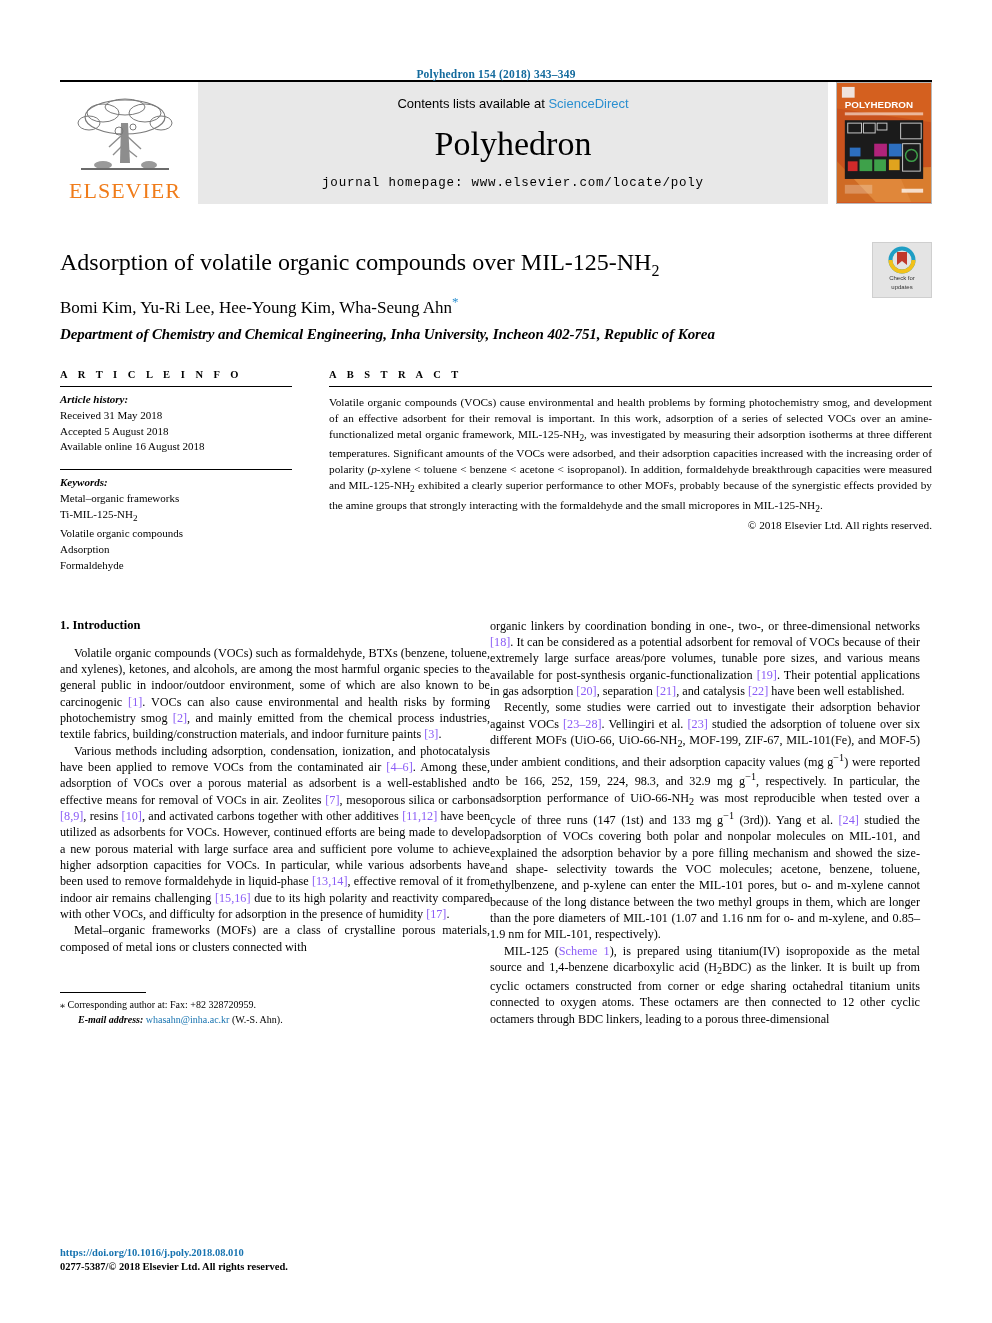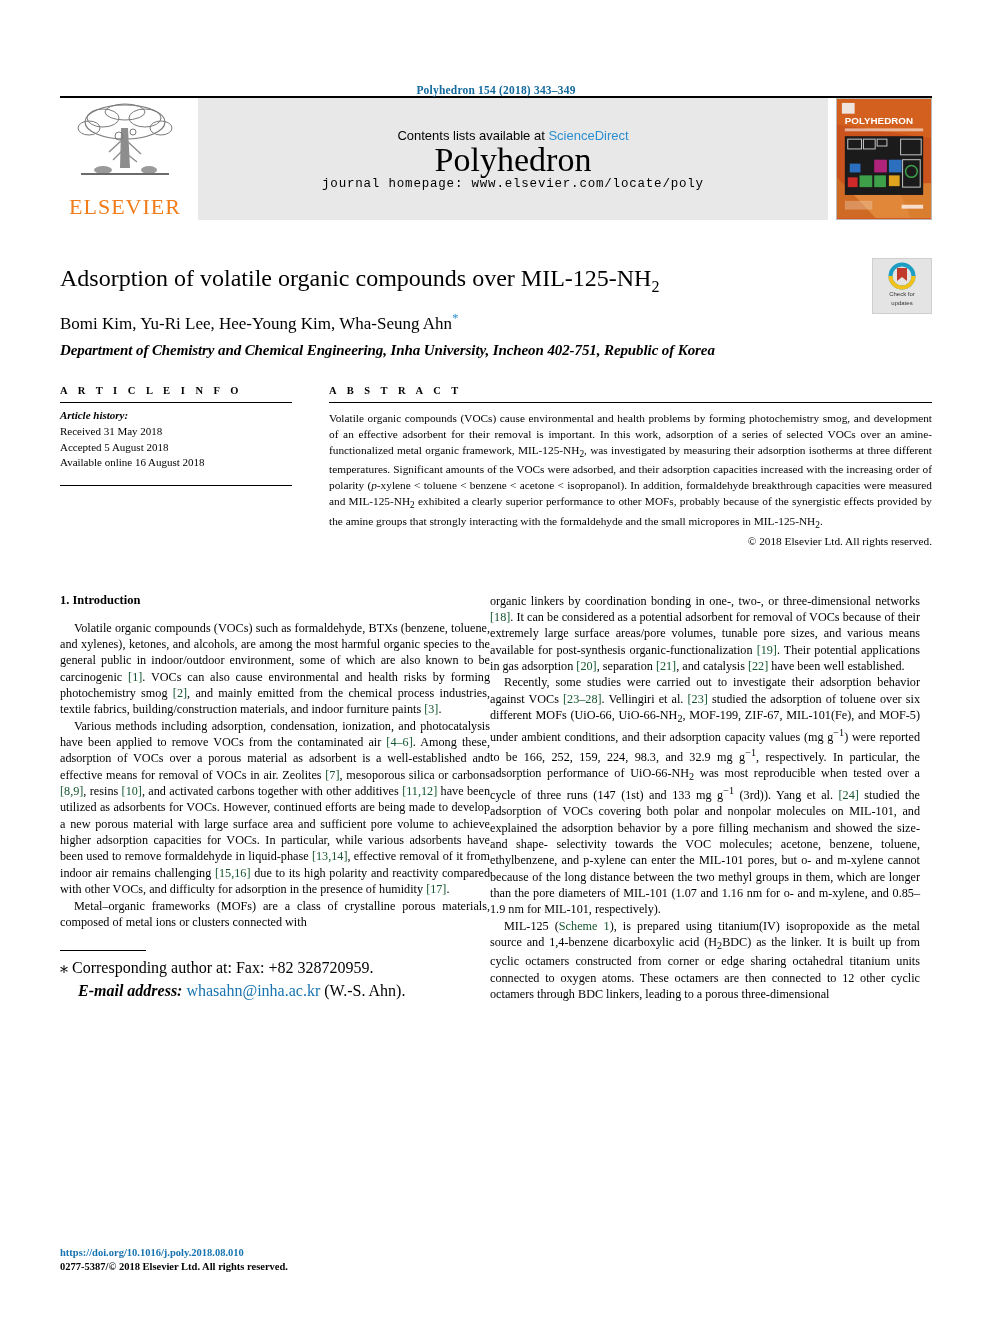--- a/index.html
+++ b/index.html
@@ -7,21 +7,21 @@
   body {
     width: 992px;
     height: 1323px;
     background: #ffffff;
     font-family: "Liberation Serif", "DejaVu Serif", serif;
     color: #000000;
     position: relative;
     overflow: hidden;
   }
 
-  .page { position: relative; width: 992px; height: 1323px; padding: 16px 60px; }
+  .page { position: relative; width: 992px; height: 1323px; padding: 0 60px; }
 
   
   .running-head {
     text-align: center;
     color: #136a9d;
     font-size: 11.5px;
     font-weight: bold;
     letter-spacing: .2px;
     padding-top: 68px;
     height: 22px;
@@ -34,39 +34,39 @@
     display: flex;
     align-items: stretch;
     height: 124px;
   }
   .elsevier-box {
     width: 130px;
     flex: 0 0 130px;
     display: flex;
     flex-direction: column;
     align-items: center;
-    justify-content: space-between;
+    justify-content: flex-end;
     padding-bottom: 2px;
   }
   .elsevier-tree { width: 104px; height: 86px; display:block; }
   .elsevier-word {
     font-family: "Liberation Serif", serif;
     color: #f07c1a;
     font-size: 22px;
     letter-spacing: 1px;
     line-height: 1;
     margin-top: 1px;
   }
   .masthead-center {
     flex: 1 1 auto;
     background: #e8e8e8;
     display: flex;
     flex-direction: column;
     align-items: center;
-    justify-content: center;
+    justify-content: space-between;
     padding: 14px 0 14px 0;
     margin-left: 8px;
     margin-right: 8px;
   }
   .contents-line { font-size: 13px; font-family: "Liberation Sans", sans-serif; }
   .contents-line .sd { color: #2a8fd0; }
   .journal-name {
     font-size: 34px;
     font-family: "Liberation Serif", serif;
     line-height: 1;
@@ -173,34 +173,34 @@
     font-family: "Liberation Serif", serif;
   }
   .bcol p {
     font-size: 12.2px;
     line-height: 1.34;
     text-align: justify;
     margin: 0;
     text-indent: 14px;
     hyphens: none;
   }
-  .ref { color: #14532d; }
+  .ref { color: #8b5cf6; }
   .link { color: #1773b0; }
   .noindent { text-indent: 0 !important; }
 
   
   .footnote {
     position: absolute;
     left: 0;
     bottom: 0;
     width: 430px;
   }
   .footnote-rule { border-top: 1px solid #000; width: 86px; margin-bottom: 5px; }
   .footnote-line {
-    font-size: 16px;
+    font-size: 10px;
     line-height: 1.45;
     padding-left: 8px;
     text-indent: -8px;
   }
   .footnote-line .it { font-style: italic; font-weight: bold; }
 
   
   .page-footer {
     position: absolute;
     left: 60px;
@@ -303,20 +303,28 @@
       <div class="sec-head">A R T I C L E  I N F O</div>
       <div class="rule"></div>
       <div class="info-group">
         <div class="lbl">Article history:</div>
         <div>Received 31 May 2018</div>
         <div>Accepted 5 August 2018</div>
         <div>Available online 16 August 2018</div>
       </div>
       <div class="info-spacer"></div>
       <div class="rule"></div>
+      <div class="info-group">
+        <div class="lbl">Keywords:</div>
+        <div>Metal–organic frameworks</div>
+        <div>Ti-MIL-125-NH<sub>2</sub></div>
+        <div>Volatile organic compounds</div>
+        <div>Adsorption</div>
+        <div>Formaldehyde</div>
+      </div>
     </div>
 
     <div class="col-abstract">
       <div class="sec-head">A B S T R A C T</div>
       <div class="rule"></div>
       <div class="abstract-body">
         <p>Volatile organic compounds (VOCs) cause environmental and health problems by forming photochemistry smog, and development of an effective adsorbent for their removal is important. In this work, adsorption of a series of selected VOCs over an amine-functionalized metal organic framework, MIL-125-NH<sub>2</sub>, was investigated by measuring their adsorption isotherms at three different temperatures. Significant amounts of the VOCs were adsorbed, and their adsorption capacities increased with the increasing order of polarity (<i>p</i>-xylene &lt; toluene &lt; benzene &lt; acetone &lt; isopropanol). In addition, formaldehyde breakthrough capacities were measured and MIL-125-NH<sub>2</sub> exhibited a clearly superior performance to other MOFs, probably because of the synergistic effects provided by the amine groups that strongly interacting with the formaldehyde and the small micropores in MIL-125-NH<sub>2</sub>.</p>
         <div class="copyright">© 2018 Elsevier Ltd. All rights reserved.</div>
       </div>
     </div>

